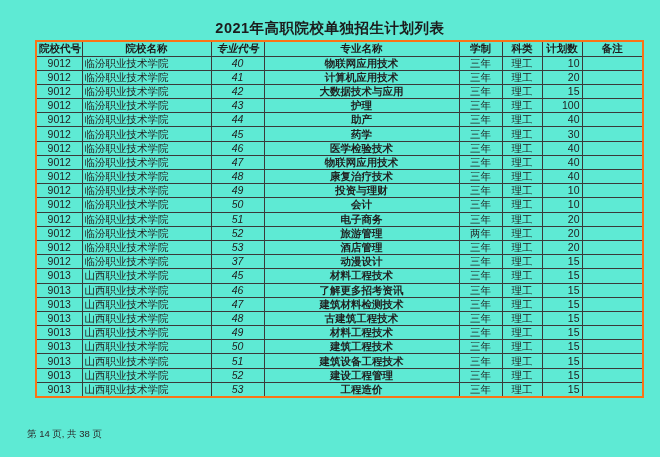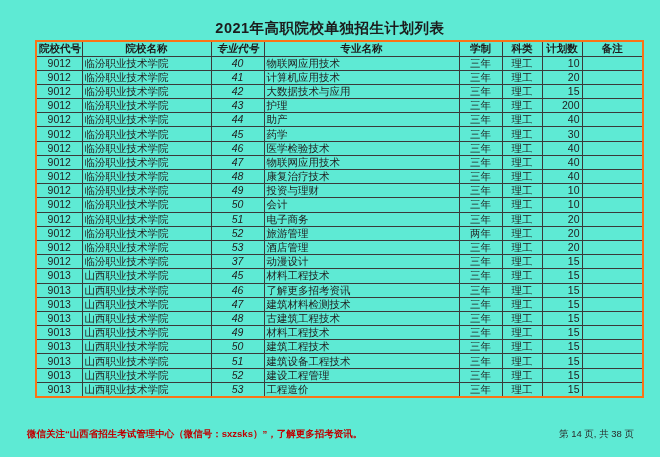--- a/index.html
+++ b/index.html
@@ -44,21 +44,21 @@
   }
   table.plan th {
     font-weight: bold;
     text-align: center;
     height: 15px;
     color: #1c1c1c;
   }
   .col0 { width: 46px;  text-align: center; }
   .col1 { width: 129px; text-align: left; padding-left: 4px; }
   .col2 { width: 53px;  text-align: center; font-style: italic; }
-  .col3 { width: 195px; text-align: left; padding-left: 4px; }
+  .col3 { width: 195px; text-align: center; padding-left: 4px; font-weight: bold; }
   .col4 { width: 43px;  text-align: center; }
   .col5 { width: 40px;  text-align: center; }
   .col6 { width: 40px;  text-align: right; padding-right: 4px; }
   .col7 { width: 61px;  text-align: center; }
   table.plan th.col1, table.plan th.col3, table.plan th.col6 {
     text-align: center; padding: 0 2px;
   }
   .footer {
     position: absolute;
     top: 428px; left: 27px; right: 26px;
@@ -127,21 +127,21 @@
           <td class="col6">15</td>
           <td class="col7"></td>
         </tr>
         <tr>
           <td class="col0">9012</td>
           <td class="col1">临汾职业技术学院</td>
           <td class="col2">43</td>
           <td class="col3">护理</td>
           <td class="col4">三年</td>
           <td class="col5">理工</td>
-          <td class="col6">200</td>
+          <td class="col6">100</td>
           <td class="col7"></td>
         </tr>
         <tr>
           <td class="col0">9012</td>
           <td class="col1">临汾职业技术学院</td>
           <td class="col2">44</td>
           <td class="col3">助产</td>
           <td class="col4">三年</td>
           <td class="col5">理工</td>
           <td class="col6">40</td>
@@ -334,17 +334,16 @@
           <td class="col3">工程造价</td>
           <td class="col4">三年</td>
           <td class="col5">理工</td>
           <td class="col6">15</td>
           <td class="col7"></td>
         </tr>
       </tbody>
   </table>
 
   <div class="footer">
-    <span class="footer-notice">微信关注“山西省招生考试管理中心（微信号：sxzsks）”，了解更多招考资讯。</span>
     <span class="footer-pageinfo">第 14 页, 共 38 页</span>
   </div>
 
 </div>
 
 </body></html>

